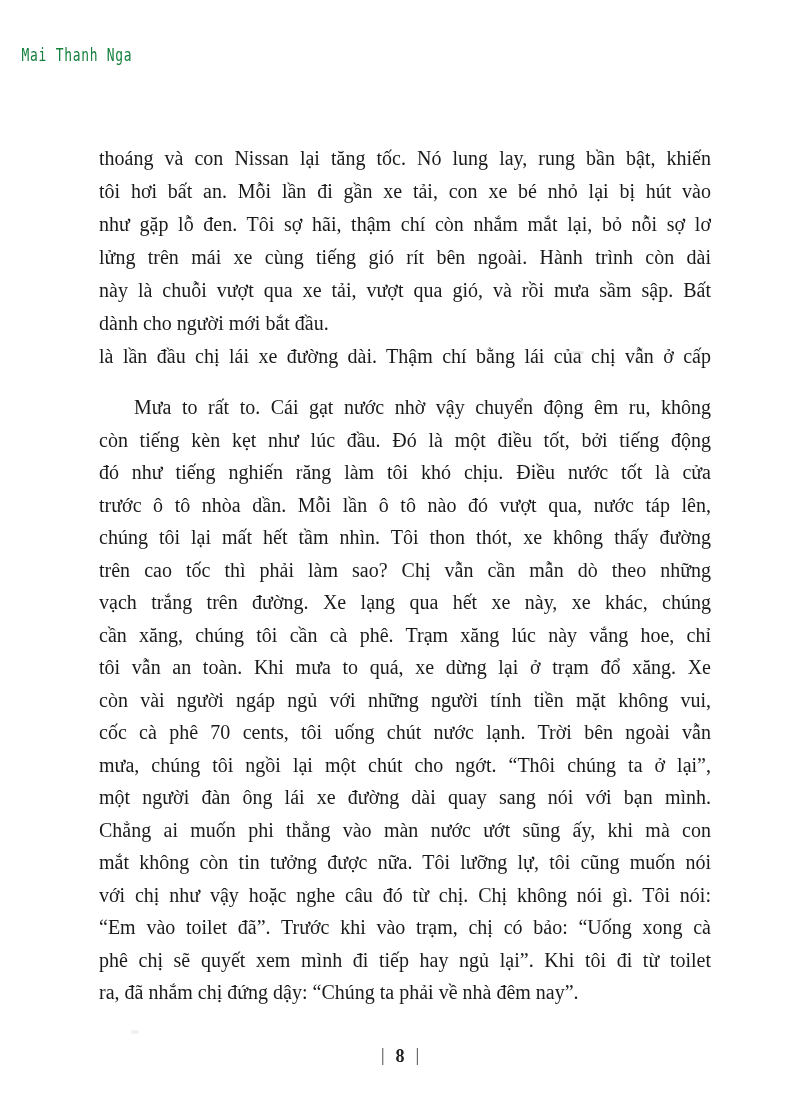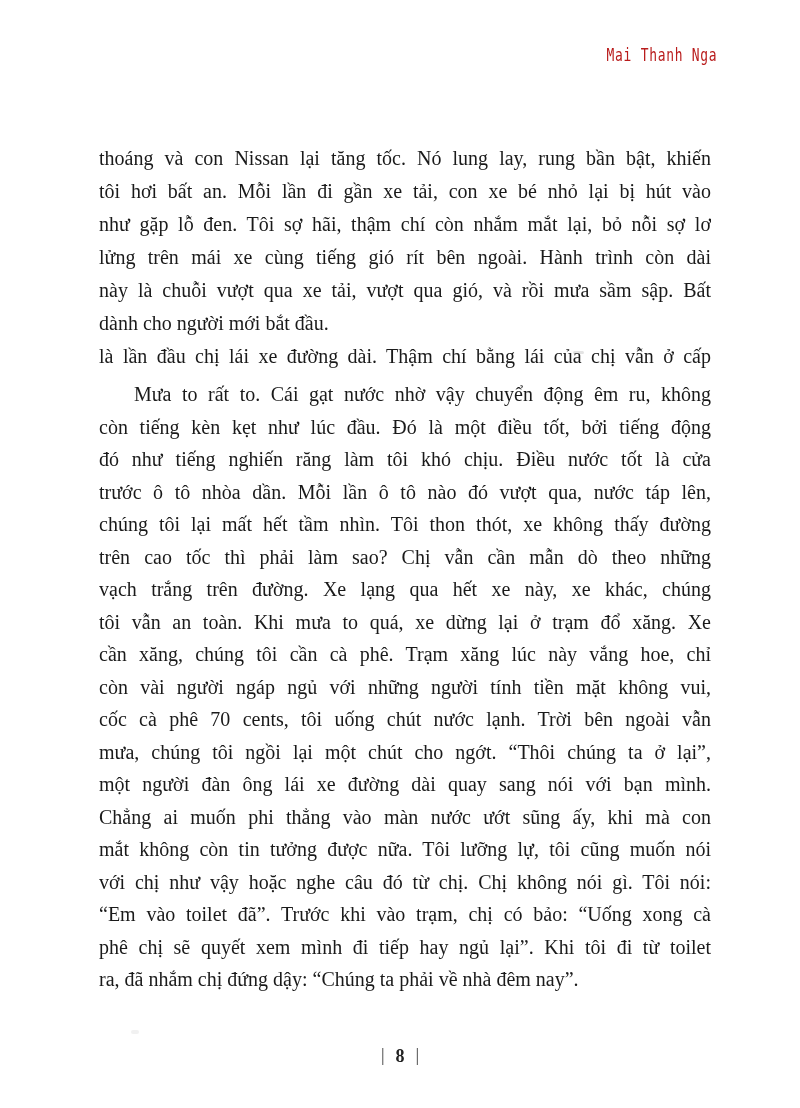--- a/index.html
+++ b/index.html
@@ -13,43 +13,43 @@
     height: 1108px;
     background: #ffffff;
     overflow: hidden;
     font-family: "Liberation Serif", serif;
   }
   .running-header {
     position: absolute;
     top: 44px;
     left: 0;
     width: 739px;
-    text-align: right;
-    color: #b91c1c;
+    text-align: left;
+    color: #15803d;
   }
   .running-header .hdr-inner {
     display: inline-block;
     font-family: "DejaVu Sans Mono", monospace;
     font-size: 18px;
     font-weight: 400;
     letter-spacing: 1px;
     transform: scaleX(0.72);
     transform-origin: center;
   }
   .page-body {
     position: absolute;
     left: 99px;
     top: 100px;
     width: 612px;
     color: #1a1a1a;
     font-size: 20px;
   }
   .paragraph { margin: 0; }
   .paragraph-0 { line-height: 33px; margin-top: 42px; }
-  .paragraph-1 { line-height: 32.5px; margin-top: 5px; }
+  .paragraph-1 { line-height: 32.5px; margin-top: 18px; }
   .line {
     text-align: justify;
     text-align-last: justify;
     hyphens: none;
     overflow: hidden;
     max-height: 33px;
   }
   .line.para-last { text-align-last: left; }
   .line.first-indent { text-indent: 35px; }
   .page-footer {
@@ -99,22 +99,22 @@
         <div class="line">là lần đầu chị lái xe đường dài. Thậm chí bằng lái của chị vẫn ở cấp</div>
       </div>
       <div class="paragraph paragraph-1">
         <div class="line first-indent">Mưa to rất to. Cái gạt nước nhờ vậy chuyển động êm ru, không</div>
         <div class="line">còn tiếng kèn kẹt như lúc đầu. Đó là một điều tốt, bởi tiếng động</div>
         <div class="line">đó như tiếng nghiến răng làm tôi khó chịu. Điều nước tốt là cửa</div>
         <div class="line">trước ô tô nhòa dần. Mỗi lần ô tô nào đó vượt qua, nước táp lên,</div>
         <div class="line">chúng tôi lại mất hết tầm nhìn. Tôi thon thót, xe không thấy đường</div>
         <div class="line">trên cao tốc thì phải làm sao? Chị vẫn cần mẫn dò theo những</div>
         <div class="line">vạch trắng trên đường. Xe lạng qua hết xe này, xe khác, chúng</div>
+        <div class="line">cần xăng, chúng tôi cần cà phê. Trạm xăng lúc này vắng hoe, chỉ</div>
         <div class="line">tôi vẫn an toàn. Khi mưa to quá, xe dừng lại ở trạm đổ xăng. Xe</div>
-        <div class="line">cần xăng, chúng tôi cần cà phê. Trạm xăng lúc này vắng hoe, chỉ</div>
         <div class="line">còn vài người ngáp ngủ với những người tính tiền mặt không vui,</div>
         <div class="line">cốc cà phê 70 cents, tôi uống chút nước lạnh. Trời bên ngoài vẫn</div>
         <div class="line">mưa, chúng tôi ngồi lại một chút cho ngớt. “Thôi chúng ta ở lại”,</div>
         <div class="line">một người đàn ông lái xe đường dài quay sang nói với bạn mình.</div>
         <div class="line">Chẳng ai muốn phi thẳng vào màn nước ướt sũng ấy, khi mà con</div>
         <div class="line">mắt không còn tin tưởng được nữa. Tôi lưỡng lự, tôi cũng muốn nói</div>
         <div class="line">với chị như vậy hoặc nghe câu đó từ chị. Chị không nói gì. Tôi nói:</div>
         <div class="line">“Em vào toilet đã”. Trước khi vào trạm, chị có bảo: “Uống xong cà</div>
         <div class="line">phê chị sẽ quyết xem mình đi tiếp hay ngủ lại”. Khi tôi đi từ toilet</div>
         <div class="line para-last">ra, đã nhắm chị đứng dậy: “Chúng ta phải về nhà đêm nay”.</div>

